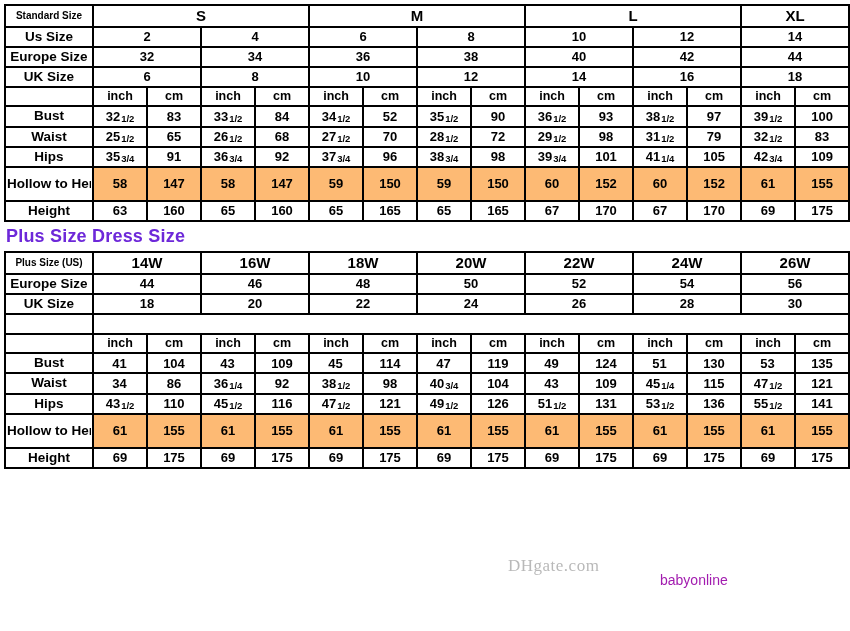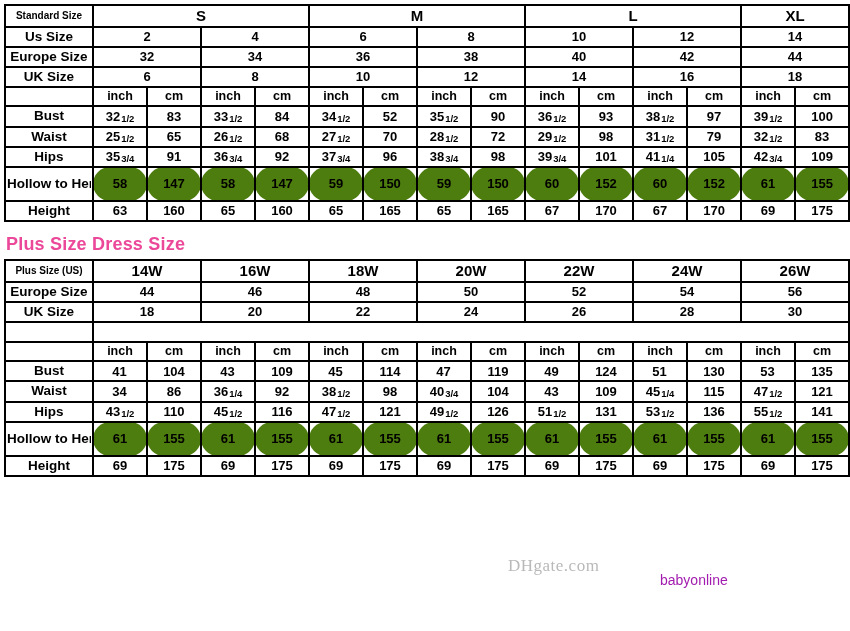--- a/index.html
+++ b/index.html
@@ -44,43 +44,42 @@
   }
   .grp {
     font-size: 15px;
     font-weight: bold;
   }
   .unit {
     font-size: 12.5px;
     font-weight: bold;
   }
   .shade {
-    background: #4d7c0f;
-    border-radius: 17px;
+    background: #fdba74;
   }
   .rowlabel {
     font-size: 13.5px;
     font-weight: bold;
     border-radius: 7px;
   }
   .frac {
     font-size: 9.5px;
     vertical-align: baseline;
     position: relative;
     top: 1px;
     padding-left: 1px;
   }
   .whole {
     font-size: 13px;
   }
   .section-title {
     font-size: 18px;
     font-weight: bold;
-    color: #ec4899;
-    margin: 12px 0 4px 2px;
+    color: #6d28d9;
+    margin: 4px 0 4px 2px;
     letter-spacing: 0.2px;
     font-family: "Liberation Sans", sans-serif;
   }
   .tall {
     height: 34px;
   }
   .two-line {
     line-height: 1.0;
   }
   .spacer-row td {

